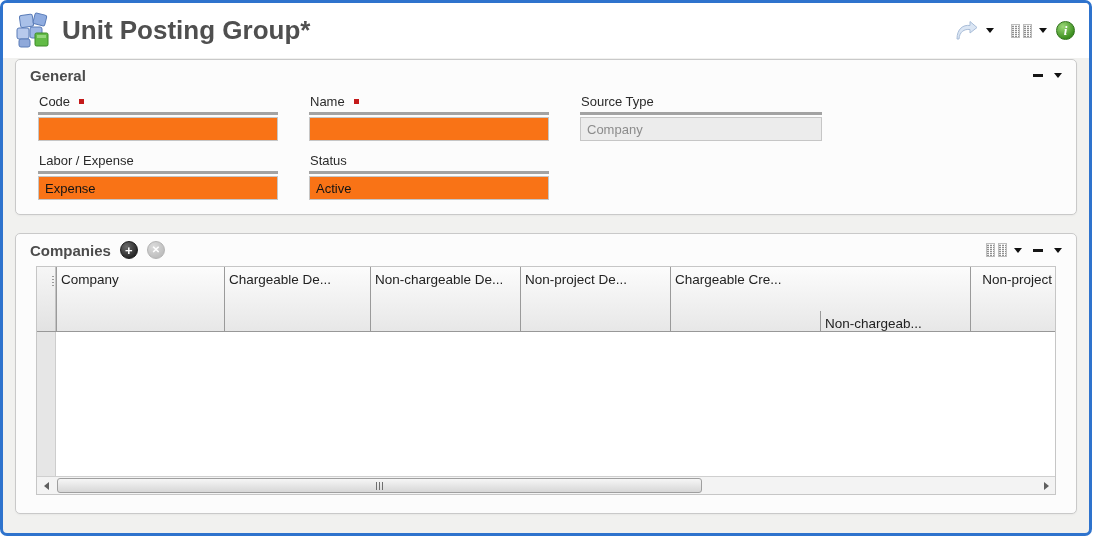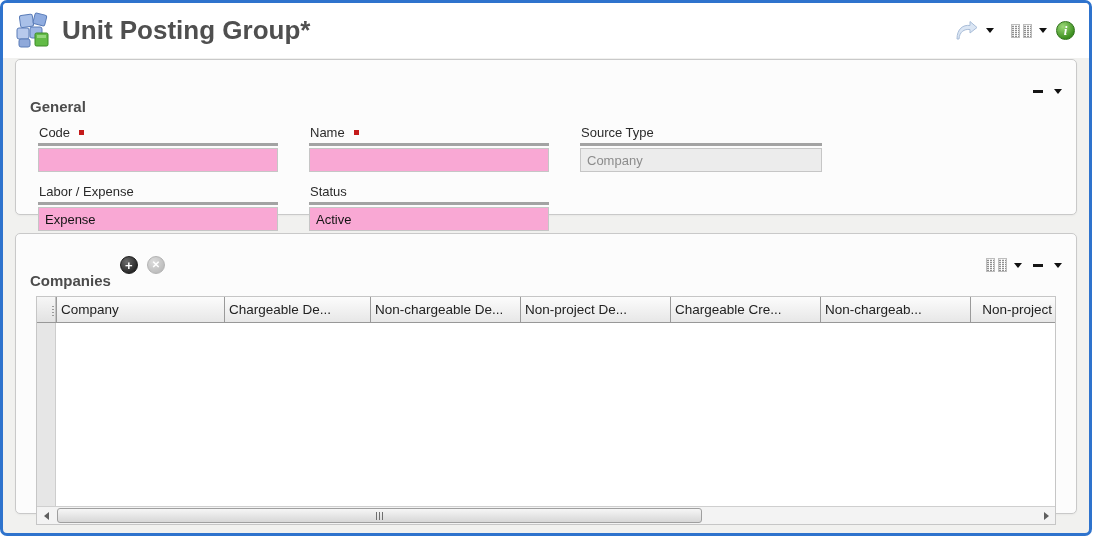--- a/index.html
+++ b/index.html
@@ -21,42 +21,42 @@
       repeating-linear-gradient(0deg, #8f8f8f 0 1px, #e3e3e3 1px 2px);
     border:1px solid #bdbdbd; }
   .infoicon { width:19px; height:19px; border-radius:50%;
     background:radial-gradient(circle at 35% 28%, #9bd878, #3c8f1f 72%);
     border:1px solid #2f721a; color:#fff; font:italic bold 13px "Liberation Serif", serif;
     display:flex; align-items:center; justify-content:center; margin-left:2px; }
   
   .content { padding:1px 12px 0; }
   .panel { background:#fcfcfc; border:1px solid #c9c9c9; border-radius:5px; box-shadow:0 1px 2px rgba(0,0,0,0.04); }
   .panel-hd { display:flex; align-items:center; padding:7px 14px 3px; }
-  .panel-title { font-size:15px; font-weight:bold; color:#4c4c4c;margin-top:31px; }
+  .panel-title { font-size:15px; font-weight:bold; color:#4c4c4c; }
   .hd-controls { margin-left:auto; display:flex; align-items:center; gap:11px; }
   .minus { width:10px; height:3px; background:#161616; }
   
   .panel-general { height:156px; }
   .fields { display:grid; grid-template-columns:240px 240px 242px; column-gap:31px; row-gap:12px; padding:7px 0 0 22px; }
   .flabel { display:flex; align-items:center; font-size:13px; color:#2b2b2b; padding:0 0 3px 1px; border-bottom:3px solid #a3a3a3; }
   .req { width:5px; height:5px; background:#c41a1a; margin-left:9px; }
-  .finput { margin-top:2px; width:100%; height:24px; border:1px solid #c6c6c6; font:13px "Liberation Sans", sans-serif; padding:0 6px; color:#141414; background:#f9a8d4; }
+  .finput { margin-top:2px; width:100%; height:24px; border:1px solid #c6c6c6; font:13px "Liberation Sans", sans-serif; padding:0 6px; color:#141414; background:#f97316; }
   .finput:disabled { background:#ececec; color:#8c8c8c; }
   
   .panel-companies { height:281px; margin-top:18px; }
   .roundbtn { width:18px; height:18px; border-radius:50%; color:#fff; display:flex; align-items:center; justify-content:center; font:bold 13px/1 "Liberation Sans", sans-serif; margin-left:9px; }
   .addbtn { background:radial-gradient(circle at 35% 30%, #6a6a6a, #262626 75%); border:1px solid #1d1d1d; }
   .delbtn { background:radial-gradient(circle at 35% 30%, #dcdcdc, #bdbdbd 75%); border:1px solid #b3b3b3; font-size:10px; }
   .grid { margin:4px 20px 0; height:229px; display:flex; flex-direction:column; border:1px solid #c6c6c6; background:#fff; }
   .ghead { display:flex; flex:0 0 26px; background:linear-gradient(#fcfcfc,#e7e7e7); border-bottom:1px solid #989898; }
   .corner { width:19px; flex:0 0 19px; background:linear-gradient(#f6f6f6,#e2e2e2); border-right:1px solid #c3c3c3; position:relative; }
   .corner::after { content:""; position:absolute; right:1px; top:7px; width:2px; height:12px;
     background:repeating-linear-gradient(0deg,#9a9a9a 0 1px, transparent 1px 3px); }
   .th { border-left:1px solid #9a9a9a; padding:5px 3px 0 4px; font-size:13.5px; color:#222; white-space:nowrap; overflow:hidden; flex:0 0 auto; }
-  .c0{width:168px;} .c1{width:146px;} .c2{width:150px;} .c3{width:150px;} .c4{width:150px;} .c5{width:150px;}
+  .c0{width:168px;} .c1{width:146px;} .c2{width:150px;} .c3{width:150px;} .c4{width:150px;} .c5{width:150px;margin-top:44px;}
   .c6{ flex:1 1 auto; width:auto;text-align:right; }
   .gbody { flex:1; display:flex; }
   .selcol { width:19px; flex:0 0 19px; background:#e6e6e6; border-right:1px solid #cdcdcd; }
   .bodyarea { flex:1; background:#fff; }
   .hscroll { flex:0 0 18px; display:flex; background:#f3f3f3; border-top:1px solid #cfcfcf; }
   .sbtn { width:18px; flex:0 0 18px; display:flex; align-items:center; justify-content:center; }
   .arr-l { width:0;height:0;border-top:4px solid transparent;border-bottom:4px solid transparent;border-right:5px solid #5f5f5f; }
   .arr-r { width:0;height:0;border-top:4px solid transparent;border-bottom:4px solid transparent;border-left:5px solid #5f5f5f; }
   .strack { flex:1; position:relative; margin:1px 2px; }
   .sthumb { position:absolute; left:0; top:0; bottom:0; width:66%;

